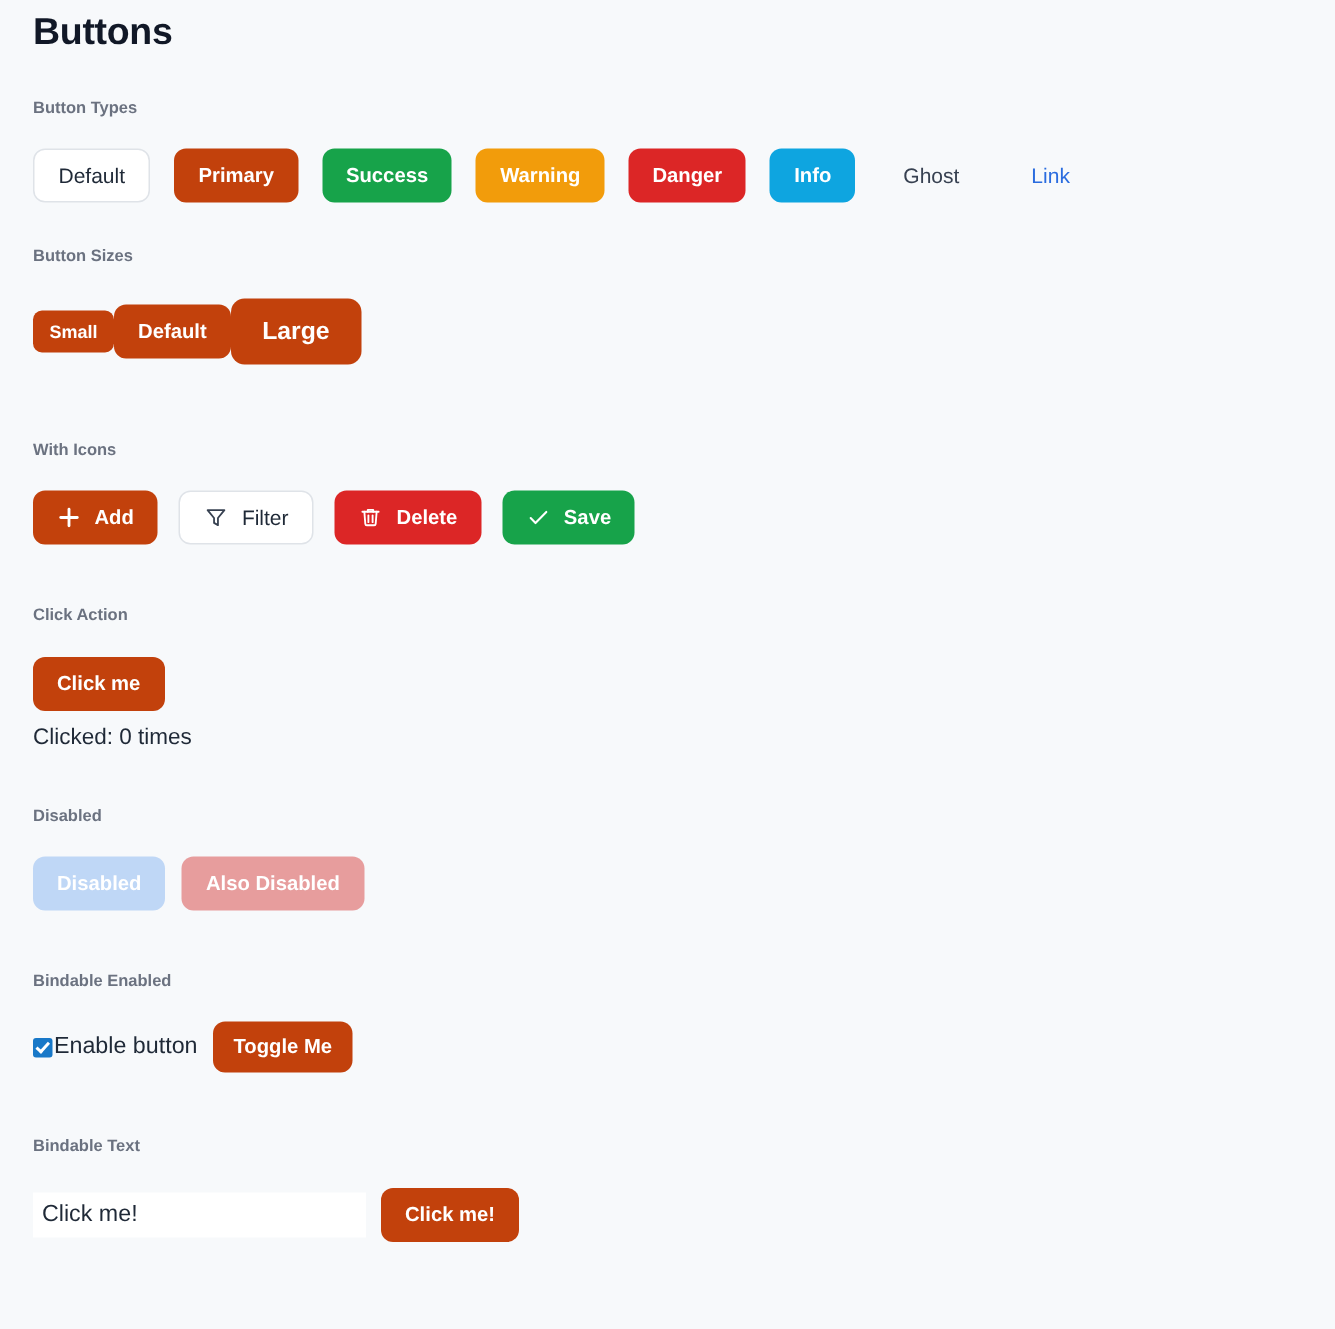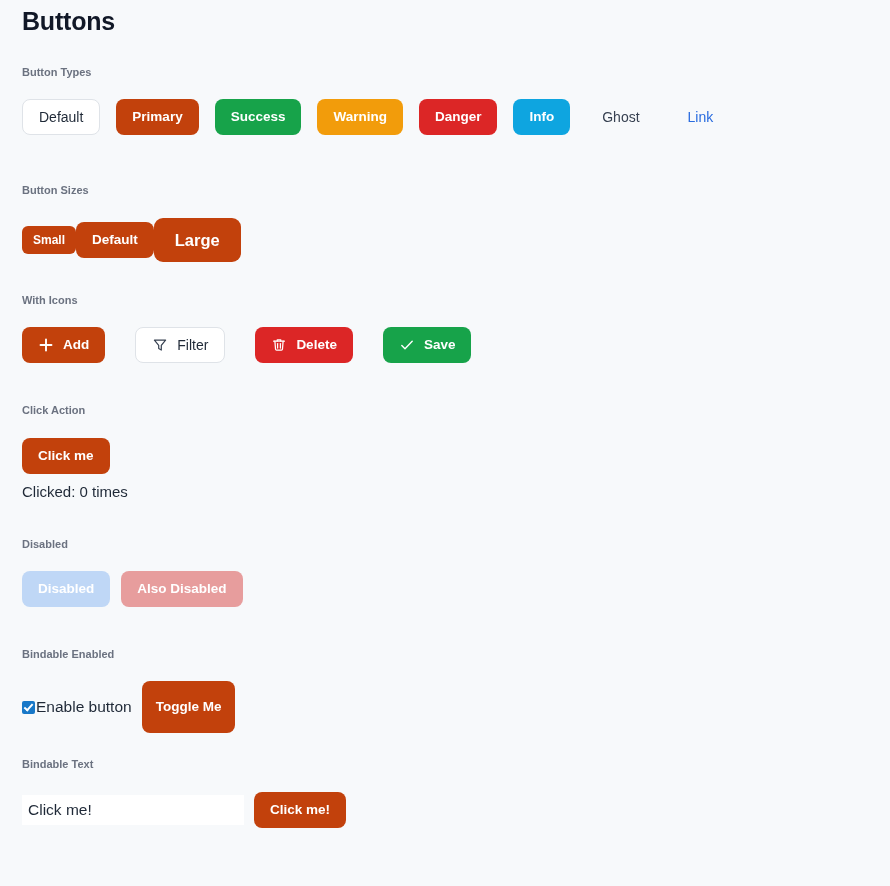--- a/index.html
+++ b/index.html
@@ -104,24 +104,24 @@
     background: #bfd7f6;
     color: #ffffff;
   }
   .btn-disabled-danger {
     background: #e79d9d;
     color: #ffffff;
   }
   
   #sec-types          { position: absolute; left: 22px; top: 66px; }
   #sec-types .row     { margin-top: 21px; gap: 16px; }
-  #sec-sizes          { position: absolute; left: 22px; top: 184px; }
+  #sec-sizes          { position: absolute; left: 22px; top: 165px; }
   #sec-sizes .row     { margin-top: 22px; gap: 0; align-items: center; }
   #sec-icons          { position: absolute; left: 22px; top: 294px; }
-  #sec-icons .row     { margin-top: 21px; gap: 30px; }
+  #sec-icons .row     { margin-top: 21px; gap: 14px; }
   #sec-click          { position: absolute; left: 22px; top: 404px; }
   #sec-click .row     { margin-top: 22px; }
   #sec-disabled       { position: absolute; left: 22px; top: 538px; }
   #sec-disabled .row  { margin-top: 21px; gap: 11px; }
   #sec-bind-enabled   { position: absolute; left: 22px; top: 648px; }
   #sec-bind-enabled .row { margin-top: 21px; gap: 0; }
   #sec-bind-text      { position: absolute; left: 22px; top: 758px; }
   #sec-bind-text .row { margin-top: 22px; gap: 0; }
 
   .click-count {
@@ -163,21 +163,21 @@
     background: #ffffff;
     border: none;
     outline: none;
     font-family: "Liberation Sans", sans-serif;
     font-size: 15.5px;
     color: #1f2937;
     padding: 0 6px;
     box-sizing: border-box;
     margin-right: 10px;
   }
-  .toggle-btn { padding: 0 14px; height: 52px; line-height: 34px; }
+  .toggle-btn { padding: 0 14px; height: 34px; line-height: 34px; }
 </style>
 </head>
 <body>
 
 <div class="page">
 
   <h1 class="page-title">Buttons</h1>
 
   <div id="sec-types">
     <div class="section-title">Button Types</div>

